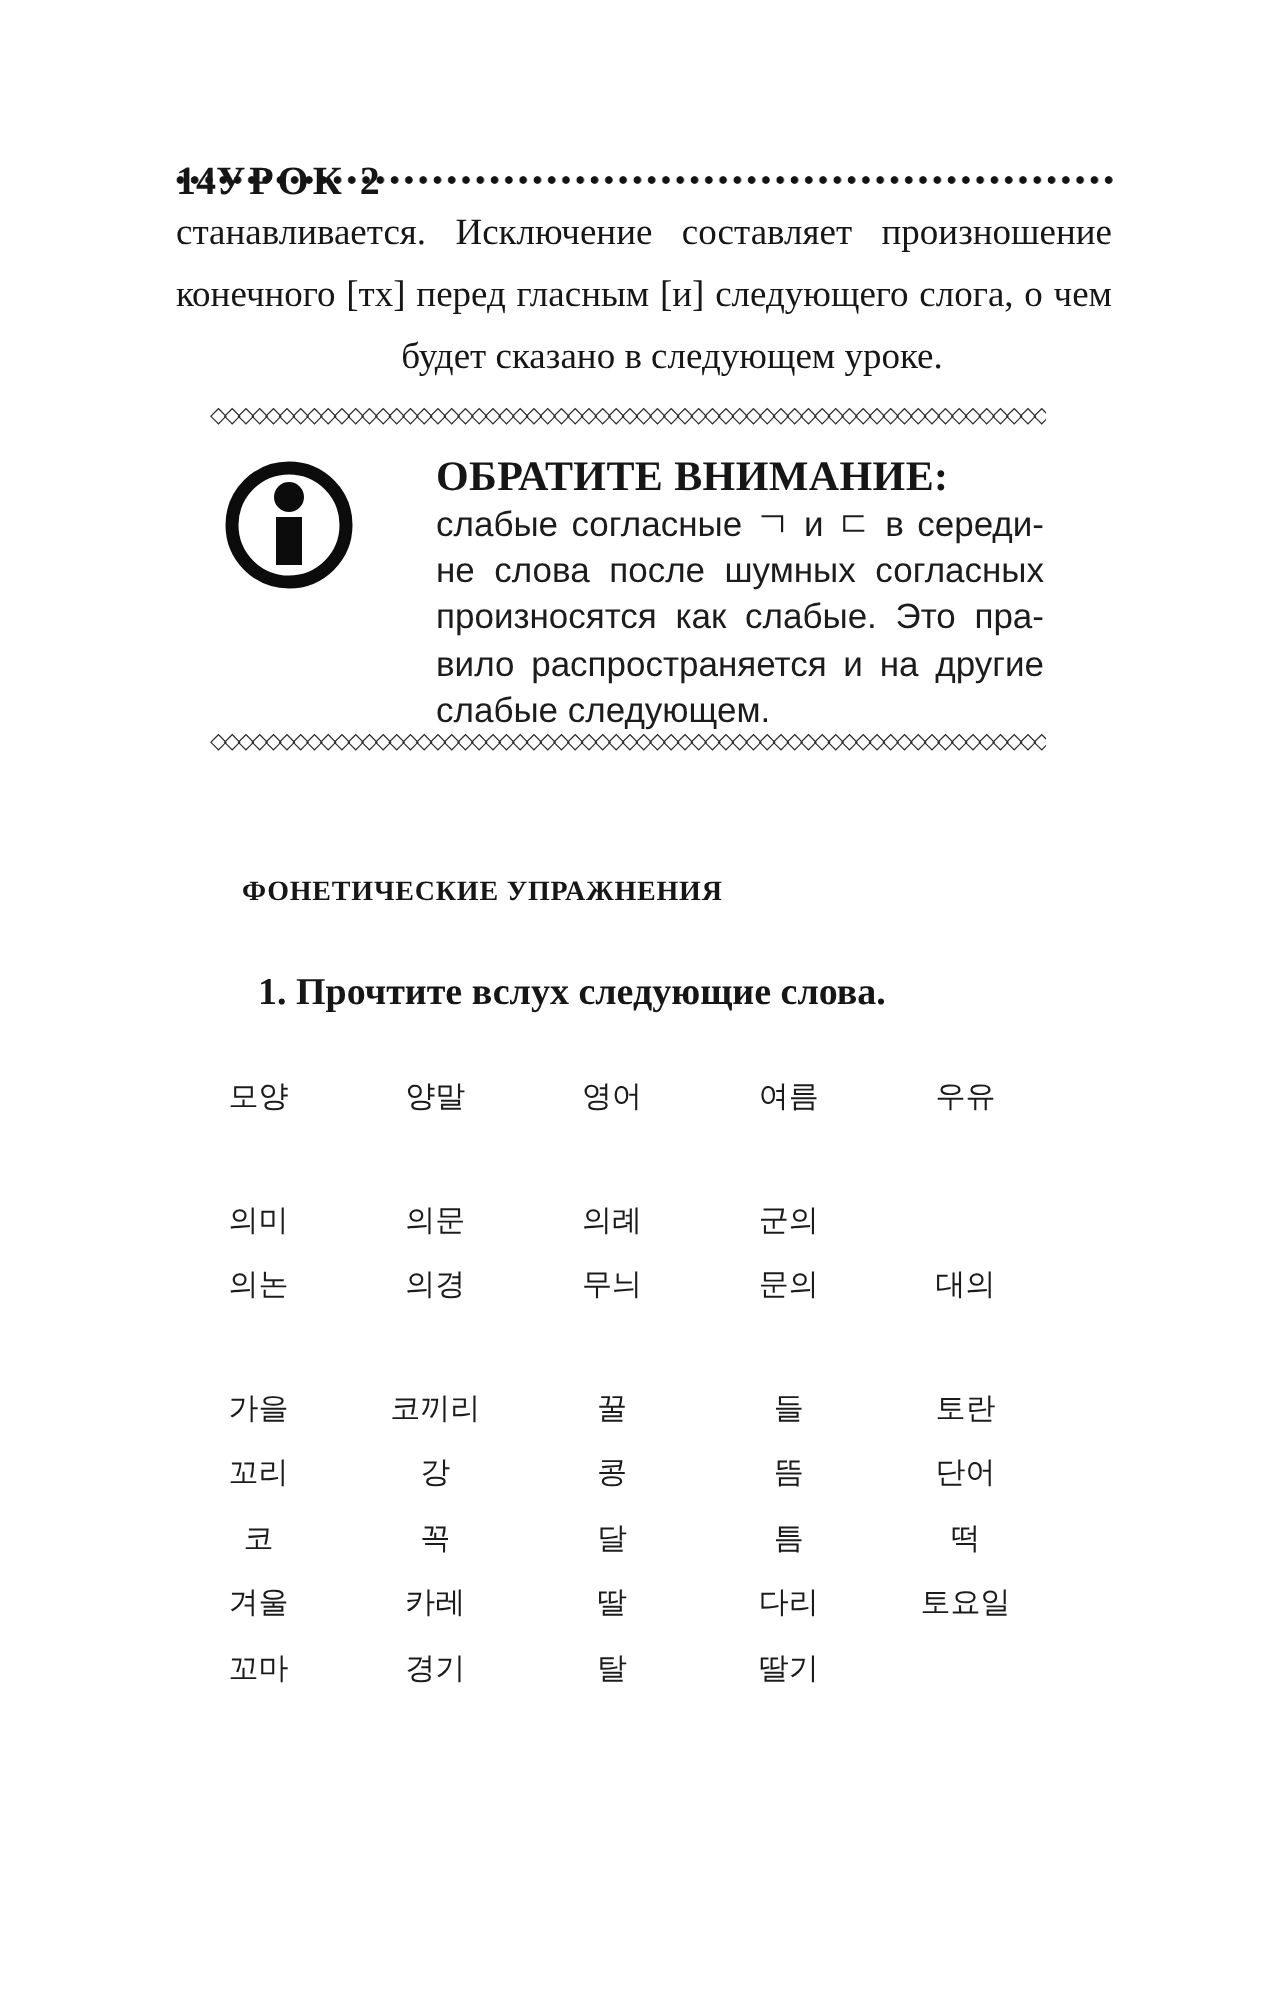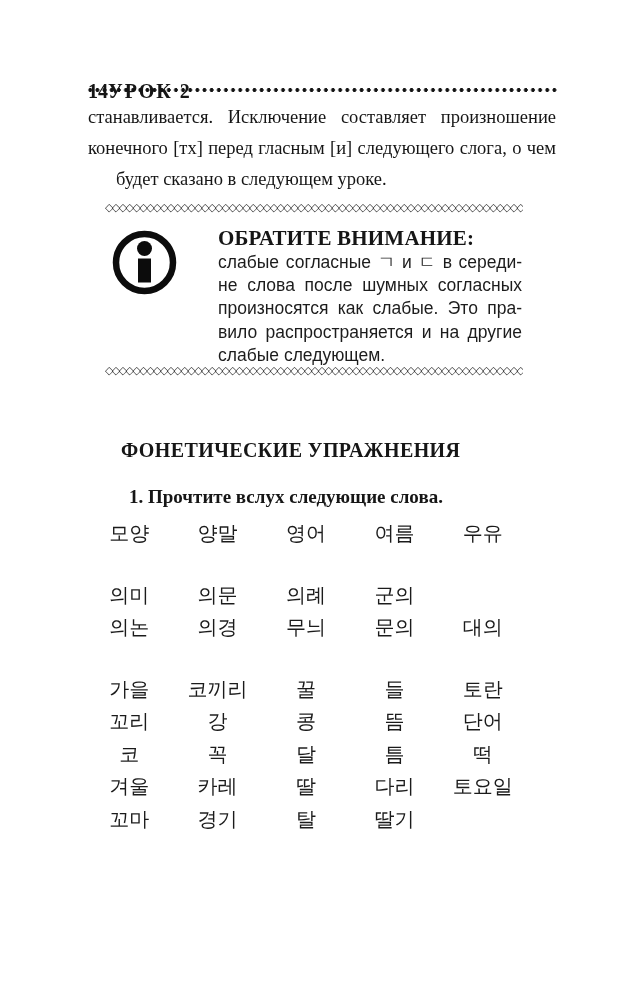--- a/index.html
+++ b/index.html
@@ -22,21 +22,21 @@
     position:absolute;left:87px;top:86px;width:470px;height:8px;
     background-image:radial-gradient(circle at 3.2px 4px,#131313 1.7px,transparent 2.1px);
     background-size:7.15px 8px;background-repeat:repeat-x;
   }
   
   .intro{
     position:absolute;left:88px;top:102px;width:468px;
     font-size:18.5px;line-height:31px;
   }
   .intro .jline{text-align:justify;text-align-last:justify;}
-  .intro .lline{text-align:left;margin-left:28px;}
+  .intro .lline{text-align:center;margin-left:28px;}
   
   .zigzag{
     position:absolute;left:105px;width:418px;height:13px;
     font-family:"DejaVu Sans", sans-serif;
     font-size:11px;line-height:11px;letter-spacing:-1.6px;
     color:#2b2b2b;white-space:nowrap;overflow:hidden;
   }
   .zigzag.top{top:202px;}
   .zigzag.bottom{top:365px;}
   .info-icon{position:absolute;left:111px;top:229px;width:67px;height:67px;}
@@ -49,30 +49,30 @@
   }
   .note-body{
     font-family:"Liberation Sans", sans-serif;
     font-size:17.5px;line-height:23.2px;color:#1c1c1c;
   }
   .note-body .jline{text-align:justify;text-align-last:justify;}
   .note-body .lline{text-align:left;}
   
   .section-heading{
     position:absolute;left:121px;top:439px;
-    font-weight:bold;font-size:20px;letter-spacing:.4px;
+    font-weight:bold;font-size:14px;letter-spacing:.4px;
   }
   .exercise-title{
     position:absolute;left:129px;top:486px;
     font-weight:bold;font-size:19px;
   }
   
   .word-table{
-    position:absolute;left:85px;top:517px;width:442px;
-    font-size:20px;
+    position:absolute;left:85px;top:533px;width:442px;
+    font-size:15px;
   }
   .word-group{margin-bottom:29px;}
   .word-row{
     display:grid;grid-template-columns:repeat(5,1fr);
     line-height:32.5px;
   }
   .word-cell{text-align:center;color:#1b1b1b;}
 </style>
 </head>
 <body>

